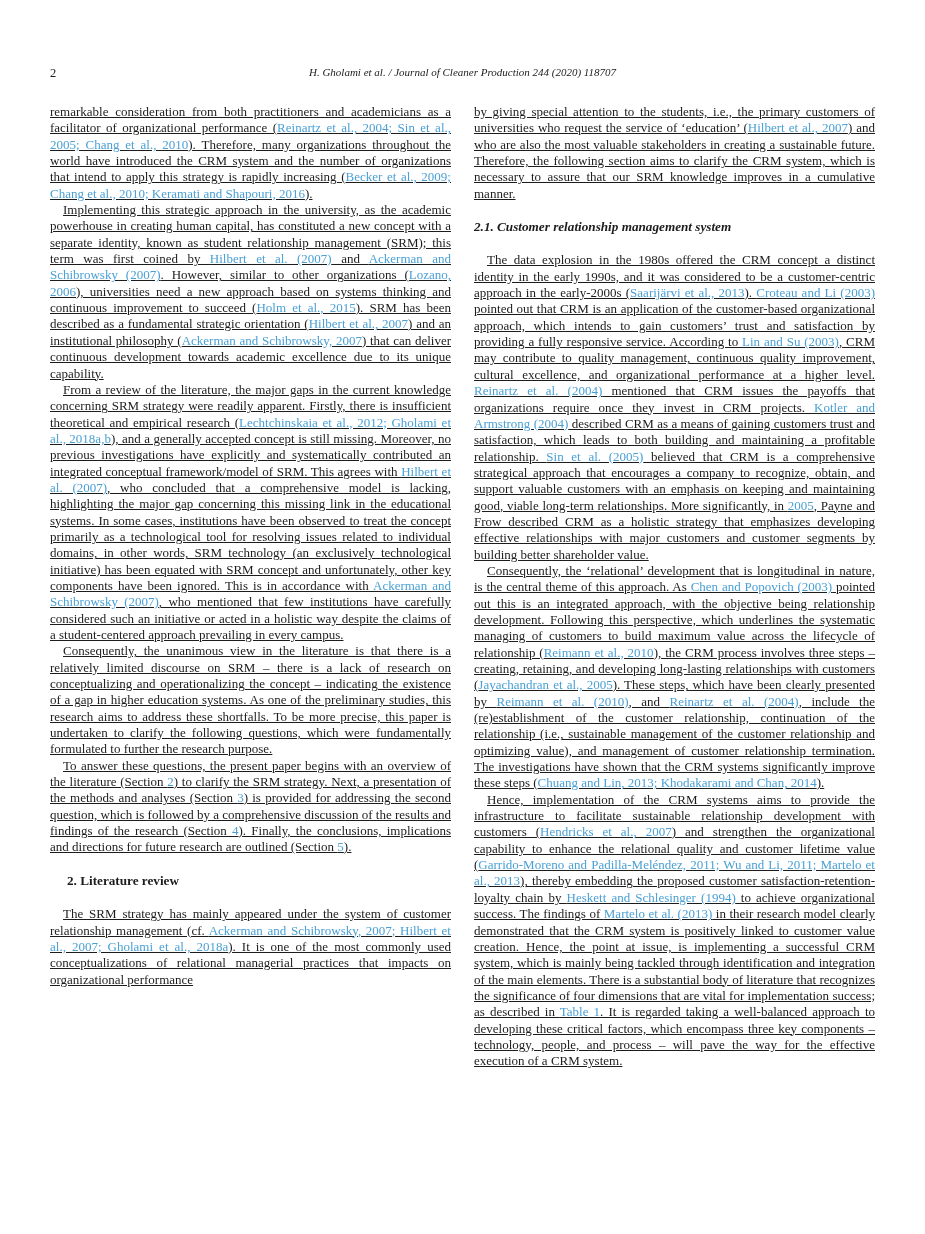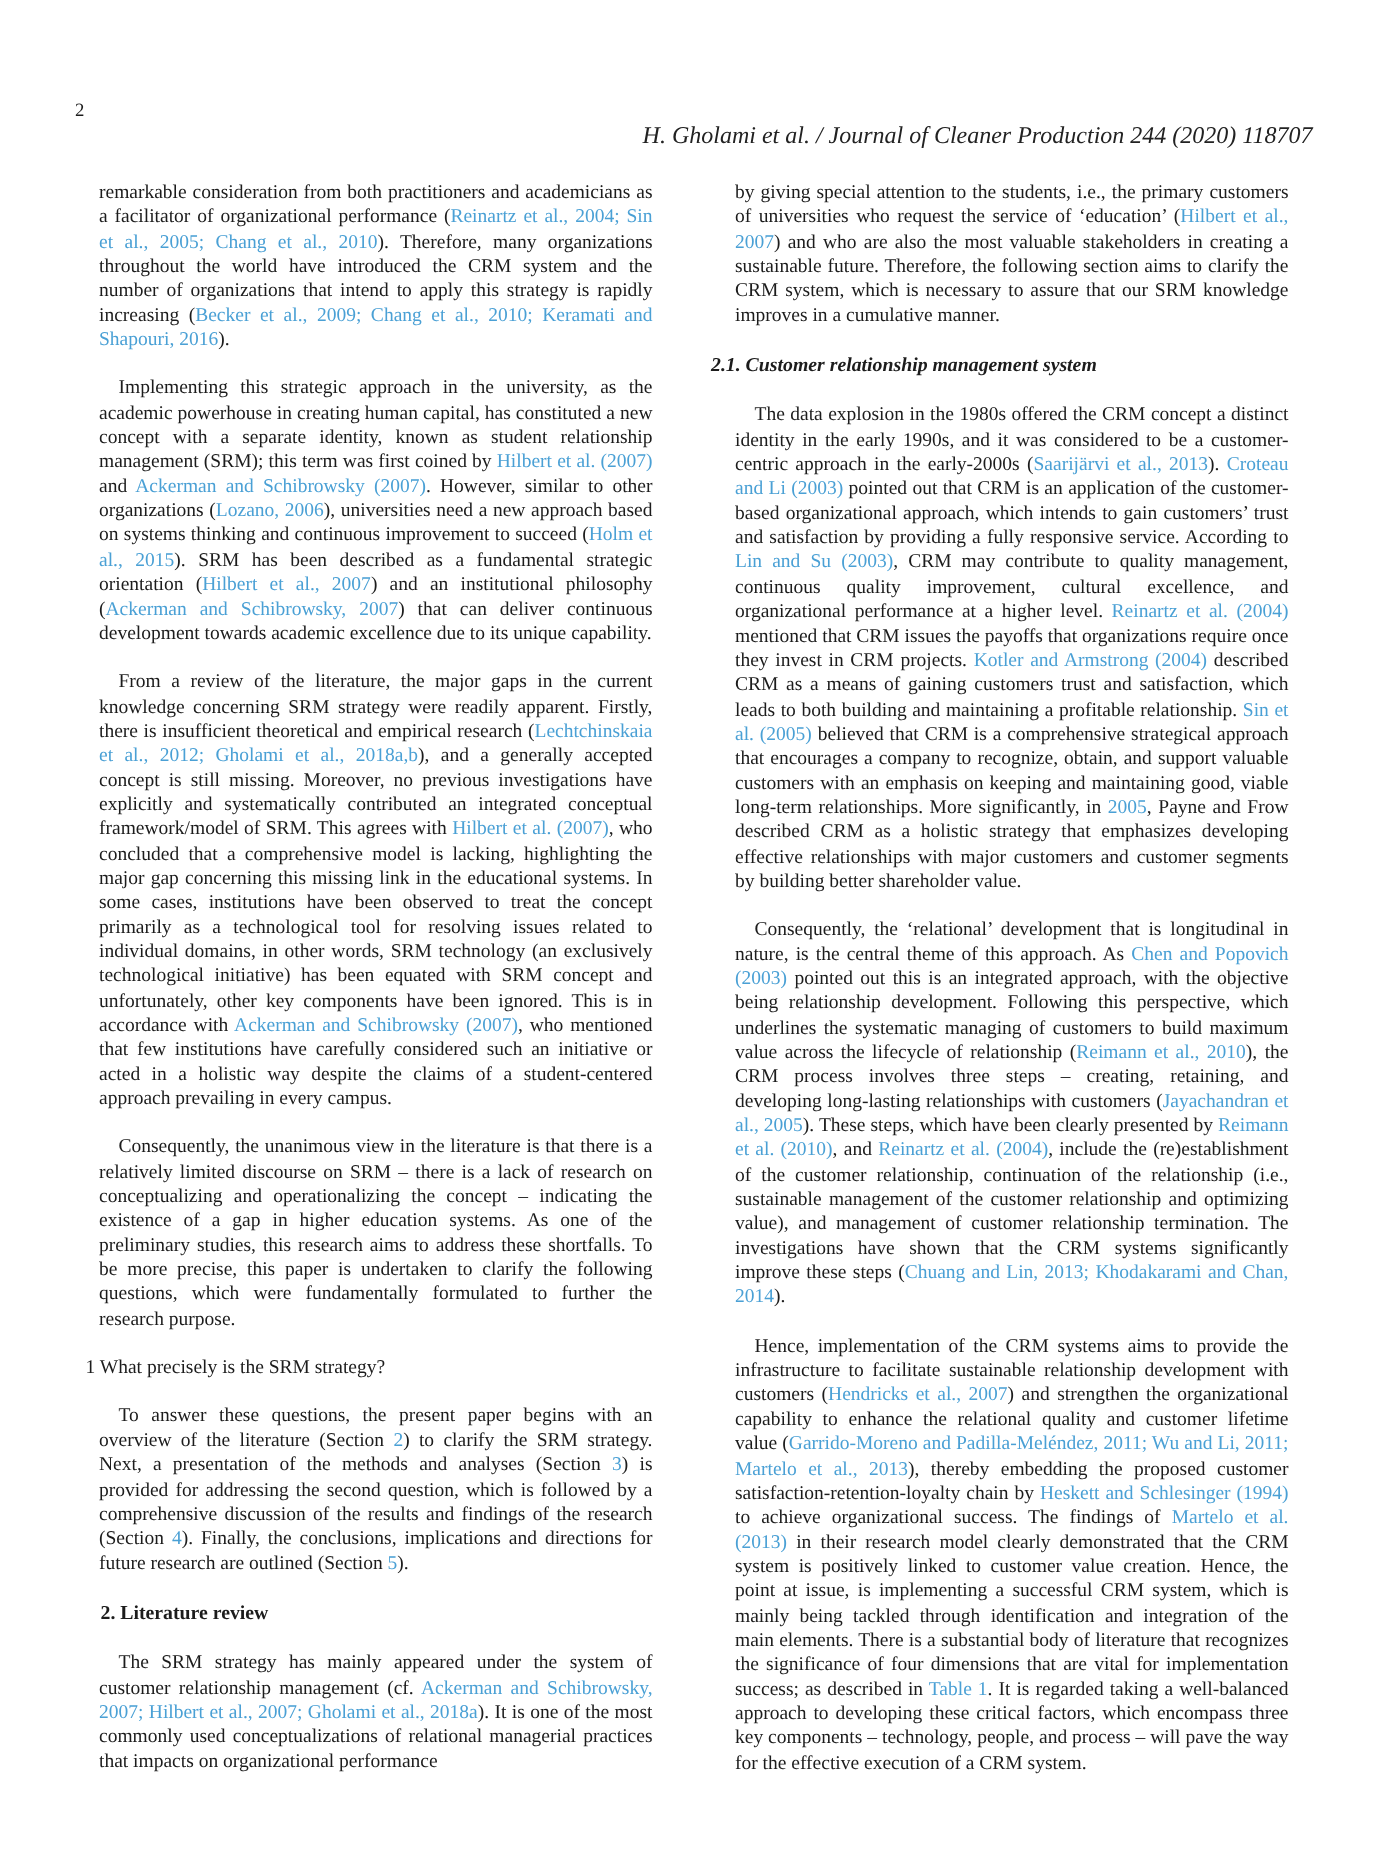--- a/index.html
+++ b/index.html
@@ -6,24 +6,24 @@
   body {
     width:925px; height:1234px;
     background:#ffffff;
     font-family:"Liberation Serif", serif;
     color:#1c1c1c;
     overflow:hidden;
   }
   .page { position:relative; width:925px; height:1234px; box-sizing:border-box; padding:66px 50px 0 50px; }
   .header { position:relative; height:16px; margin-bottom:22px; }
   .page-num { position:absolute; left:0; top:0; font-size:12.5px; }
-  .running-title { position:absolute; left:0; right:0; top:16px; text-align:right; font-style:italic; font-size:16px; color:#222; }
+  .running-title { position:absolute; left:0; right:0; top:0; text-align:center; font-style:italic; font-size:11px; color:#222; }
   .columns { display:flex; gap:23px; }
   .col { width:401px; font-size:13px; line-height:16.35px; text-align:justify; }
-  .col p { margin:16px; }
+  .col p { margin:0;text-decoration:underline; }
   .col p.indent { text-indent:13px; }
   .col p.list-item { margin-left:7px; text-indent:0; }
   .col p.indent + p.list-item { margin-top:16px; }
   .col p.list-item + p.indent { margin-top:16px; }
   .col h2 { font-size:13.2px; font-weight:bold; margin:17px 0 17px 17px; text-align:left; }
   .col h3 { font-size:13.2px; font-weight:bold; font-style:italic; margin:17px 0 17px 0; text-align:left; }
   .cite { color:#4aa0d5; cursor:pointer; }
 </style>
 </head>
 <body style="color: rgb(28, 28, 28);">
@@ -32,21 +32,20 @@
   <div class="header">
     <span class="page-num">2</span>
     <span class="running-title">H. Gholami et al. / Journal of Cleaner Production 244 (2020) 118707</span>
   </div>
   <div class="columns">
     <div class="col">
         <p><span>remarkable consideration from both practitioners and academicians as a facilitator of organizational performance (</span><span class="cite" style="color: rgb(74, 160, 213);">Reinartz et al., 2004; Sin et al., 2005; Chang et al., 2010</span><span>). Therefore, many organizations throughout the world have introduced the CRM system and the number of organizations that intend to apply this strategy is rapidly increasing (</span><span class="cite" style="color: rgb(74, 160, 213);">Becker et al., 2009; Chang et al., 2010; Keramati and Shapouri, 2016</span><span>).</span></p>
         <p class="indent"><span>Implementing this strategic approach in the university, as the academic powerhouse in creating human capital, has constituted a new concept with a separate identity, known as student relationship management (SRM); this term was first coined by </span><span class="cite" style="color: rgb(74, 160, 213);">Hilbert et al. (2007)</span><span> and </span><span class="cite" style="color: rgb(74, 160, 213);">Ackerman and Schibrowsky (2007)</span><span>. However, similar to other organizations (</span><span class="cite" style="color: rgb(74, 160, 213);">Lozano, 2006</span><span>), universities need a new approach based on systems thinking and continuous improvement to succeed (</span><span class="cite" style="color: rgb(74, 160, 213);">Holm et al., 2015</span><span>). SRM has been described as a fundamental strategic orientation (</span><span class="cite" style="color: rgb(74, 160, 213);">Hilbert et al., 2007</span><span>) and an institutional philosophy (</span><span class="cite" style="color: rgb(74, 160, 213);">Ackerman and Schibrowsky, 2007</span><span>) that can deliver continuous development towards academic excellence due to its unique capability.</span></p>
         <p class="indent"><span>From a review of the literature, the major gaps in the current knowledge concerning SRM strategy were readily apparent. Firstly, there is insufficient theoretical and empirical research (</span><span class="cite" style="color: rgb(74, 160, 213);">Lechtchinskaia et al., 2012; Gholami et al., 2018a,b</span><span>), and a generally accepted concept is still missing. Moreover, no previous investigations have explicitly and systematically contributed an integrated conceptual framework/model of SRM. This agrees with </span><span class="cite" style="color: rgb(74, 160, 213);">Hilbert et al. (2007)</span><span>, who concluded that a comprehensive model is lacking, highlighting the major gap concerning this missing link in the educational systems. In some cases, institutions have been observed to treat the concept primarily as a technological tool for resolving issues related to individual domains, in other words, SRM technology (an exclusively technological initiative) has been equated with SRM concept and unfortunately, other key components have been ignored. This is in accordance with </span><span class="cite" style="color: rgb(74, 160, 213);">Ackerman and Schibrowsky (2007)</span><span>, who mentioned that few institutions have carefully considered such an initiative or acted in a holistic way despite the claims of a student-centered approach prevailing in every campus.</span></p>
         <p class="indent"><span>Consequently, the unanimous view in the literature is that there is a relatively limited discourse on SRM – there is a lack of research on conceptualizing and operationalizing the concept – indicating the existence of a gap in higher education systems. As one of the preliminary studies, this research aims to address these shortfalls. To be more precise, this paper is undertaken to clarify the following questions, which were fundamentally formulated to further the research purpose.</span></p>
-        <p class="list-item"><span>1 What precisely is the SRM strategy?</span></p>
         <p class="indent"><span>To answer these questions, the present paper begins with an overview of the literature (Section </span><span class="cite" style="color: rgb(74, 160, 213);">2</span><span>) to clarify the SRM strategy. Next, a presentation of the methods and analyses (Section </span><span class="cite" style="color: rgb(74, 160, 213);">3</span><span>) is provided for addressing the second question, which is followed by a comprehensive discussion of the results and findings of the research (Section </span><span class="cite" style="color: rgb(74, 160, 213);">4</span><span>). Finally, the conclusions, implications and directions for future research are outlined (Section </span><span class="cite" style="color: rgb(74, 160, 213);">5</span><span>).</span></p>
         <h2><span>2. Literature review</span></h2>
         <p class="indent"><span>The SRM strategy has mainly appeared under the system of customer relationship management (cf. </span><span class="cite" style="color: rgb(74, 160, 213);">Ackerman and Schibrowsky, 2007; Hilbert et al., 2007; Gholami et al., 2018a</span><span>). It is one of the most commonly used conceptualizations of relational managerial practices that impacts on organizational performance</span></p>
       </div>
     <div class="col">
         <p><span>by giving special attention to the students, i.e., the primary customers of universities who request the service of ‘education’ (</span><span class="cite" style="color: rgb(74, 160, 213);">Hilbert et al., 2007</span><span>) and who are also the most valuable stakeholders in creating a sustainable future. Therefore, the following section aims to clarify the CRM system, which is necessary to assure that our SRM knowledge improves in a cumulative manner.</span></p>
         <h3><span>2.1. Customer relationship management system</span></h3>
         <p class="indent"><span>The data explosion in the 1980s offered the CRM concept a distinct identity in the early 1990s, and it was considered to be a customer-centric approach in the early-2000s (</span><span class="cite" style="color: rgb(74, 160, 213);">Saarijärvi et al., 2013</span><span>). </span><span class="cite" style="color: rgb(74, 160, 213);">Croteau and Li (2003)</span><span> pointed out that CRM is an application of the customer-based organizational approach, which intends to gain customers’ trust and satisfaction by providing a fully responsive service. According to </span><span class="cite" style="color: rgb(74, 160, 213);">Lin and Su (2003)</span><span>, CRM may contribute to quality management, continuous quality improvement, cultural excellence, and organizational performance at a higher level. </span><span class="cite" style="color: rgb(74, 160, 213);">Reinartz et al. (2004)</span><span> mentioned that CRM issues the payoffs that organizations require once they invest in CRM projects. </span><span class="cite" style="color: rgb(74, 160, 213);">Kotler and Armstrong (2004)</span><span> described CRM as a means of gaining customers trust and satisfaction, which leads to both building and maintaining a profitable relationship. </span><span class="cite" style="color: rgb(74, 160, 213);">Sin et al. (2005)</span><span> believed that CRM is a comprehensive strategical approach that encourages a company to recognize, obtain, and support valuable customers with an emphasis on keeping and maintaining good, viable long-term relationships. More significantly, in </span><span class="cite" style="color: rgb(74, 160, 213);">2005</span><span>, Payne and Frow described CRM as a holistic strategy that emphasizes developing effective relationships with major customers and customer segments by building better shareholder value.</span></p>
         <p class="indent"><span>Consequently, the ‘relational’ development that is longitudinal in nature, is the central theme of this approach. As </span><span class="cite" style="color: rgb(74, 160, 213);">Chen and Popovich (2003)</span><span> pointed out this is an integrated approach, with the objective being relationship development. Following this perspective, which underlines the systematic managing of customers to build maximum value across the lifecycle of relationship (</span><span class="cite" style="color: rgb(74, 160, 213);">Reimann et al., 2010</span><span>), the CRM process involves three steps – creating, retaining, and developing long-lasting relationships with customers (</span><span class="cite" style="color: rgb(74, 160, 213);">Jayachandran et al., 2005</span><span>). These steps, which have been clearly presented by </span><span class="cite" style="color: rgb(74, 160, 213);">Reimann et al. (2010)</span><span>, and </span><span class="cite" style="color: rgb(74, 160, 213);">Reinartz et al. (2004)</span><span>, include the (re)establishment of the customer relationship, continuation of the relationship (i.e., sustainable management of the customer relationship and optimizing value), and management of customer relationship termination. The investigations have shown that the CRM systems significantly improve these steps (</span><span class="cite" style="color: rgb(74, 160, 213);">Chuang and Lin, 2013; Khodakarami and Chan, 2014</span><span>).</span></p>
         <p class="indent"><span>Hence, implementation of the CRM systems aims to provide the infrastructure to facilitate sustainable relationship development with customers (</span><span class="cite" style="color: rgb(74, 160, 213);">Hendricks et al., 2007</span><span>) and strengthen the organizational capability to enhance the relational quality and customer lifetime value (</span><span class="cite" style="color: rgb(74, 160, 213);">Garrido-Moreno and Padilla-Meléndez, 2011; Wu and Li, 2011; Martelo et al., 2013</span><span>), thereby embedding the proposed customer satisfaction-retention-loyalty chain by </span><span class="cite" style="color: rgb(74, 160, 213);">Heskett and Schlesinger (1994)</span><span> to achieve organizational success. The findings of </span><span class="cite" style="color: rgb(74, 160, 213);">Martelo et al. (2013)</span><span> in their research model clearly demonstrated that the CRM system is positively linked to customer value creation. Hence, the point at issue, is implementing a successful CRM system, which is mainly being tackled through identification and integration of the main elements. There is a substantial body of literature that recognizes the significance of four dimensions that are vital for implementation success; as described in </span><span class="cite" style="color: rgb(74, 160, 213);">Table 1</span><span>. It is regarded taking a well-balanced approach to developing these critical factors, which encompass three key components – technology, people, and process – will pave the way for the effective execution of a CRM system.</span></p>

